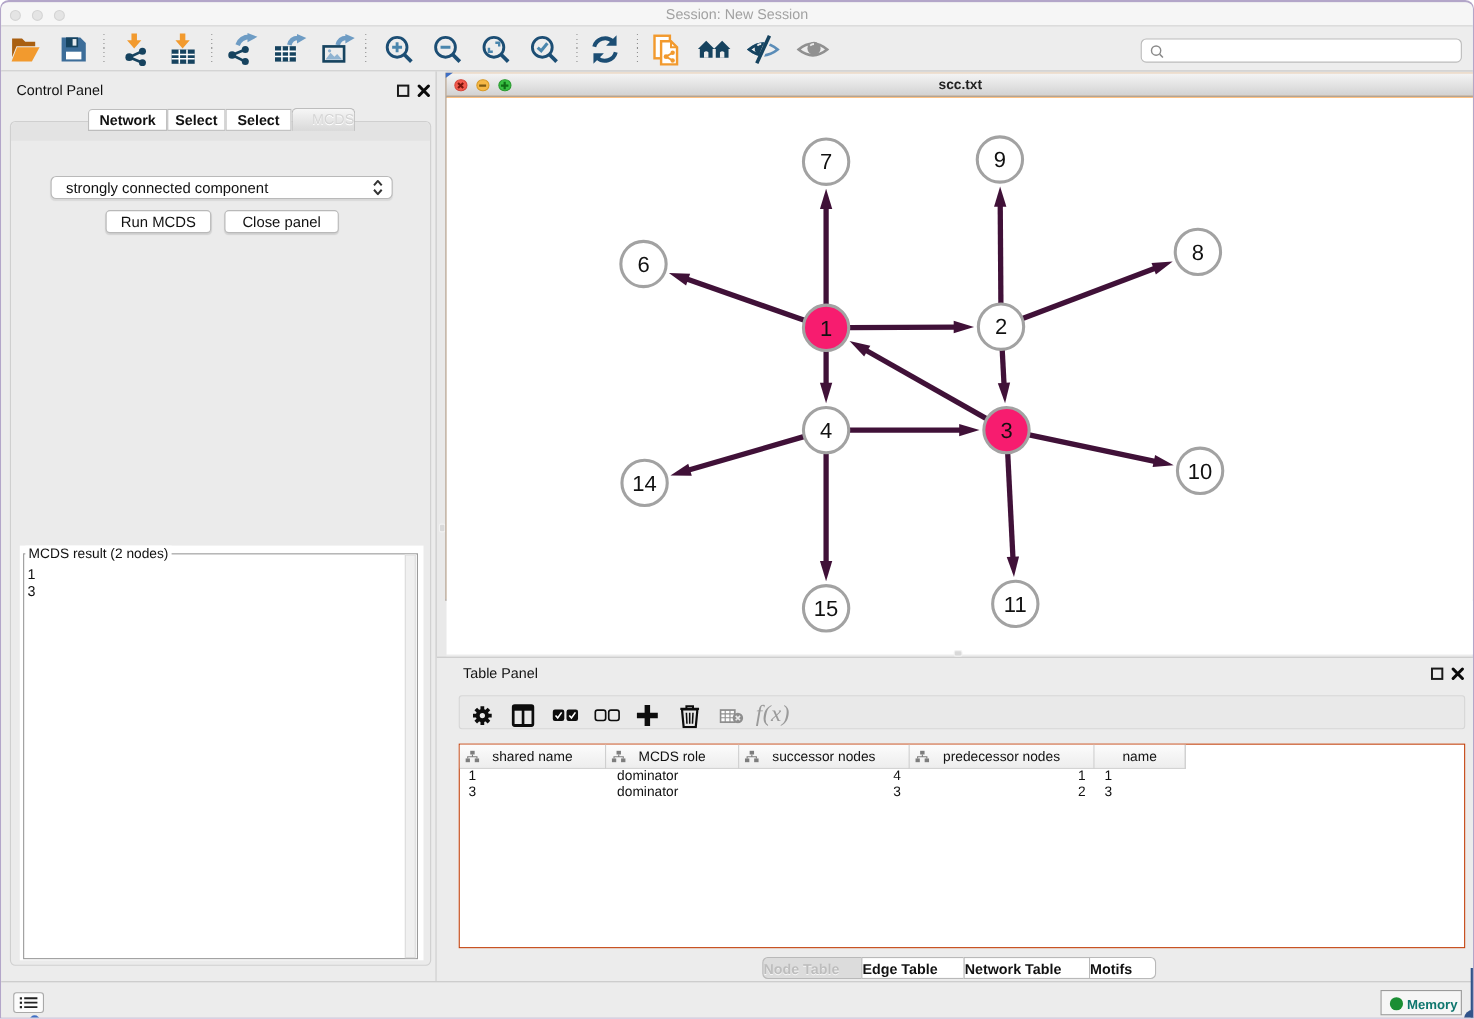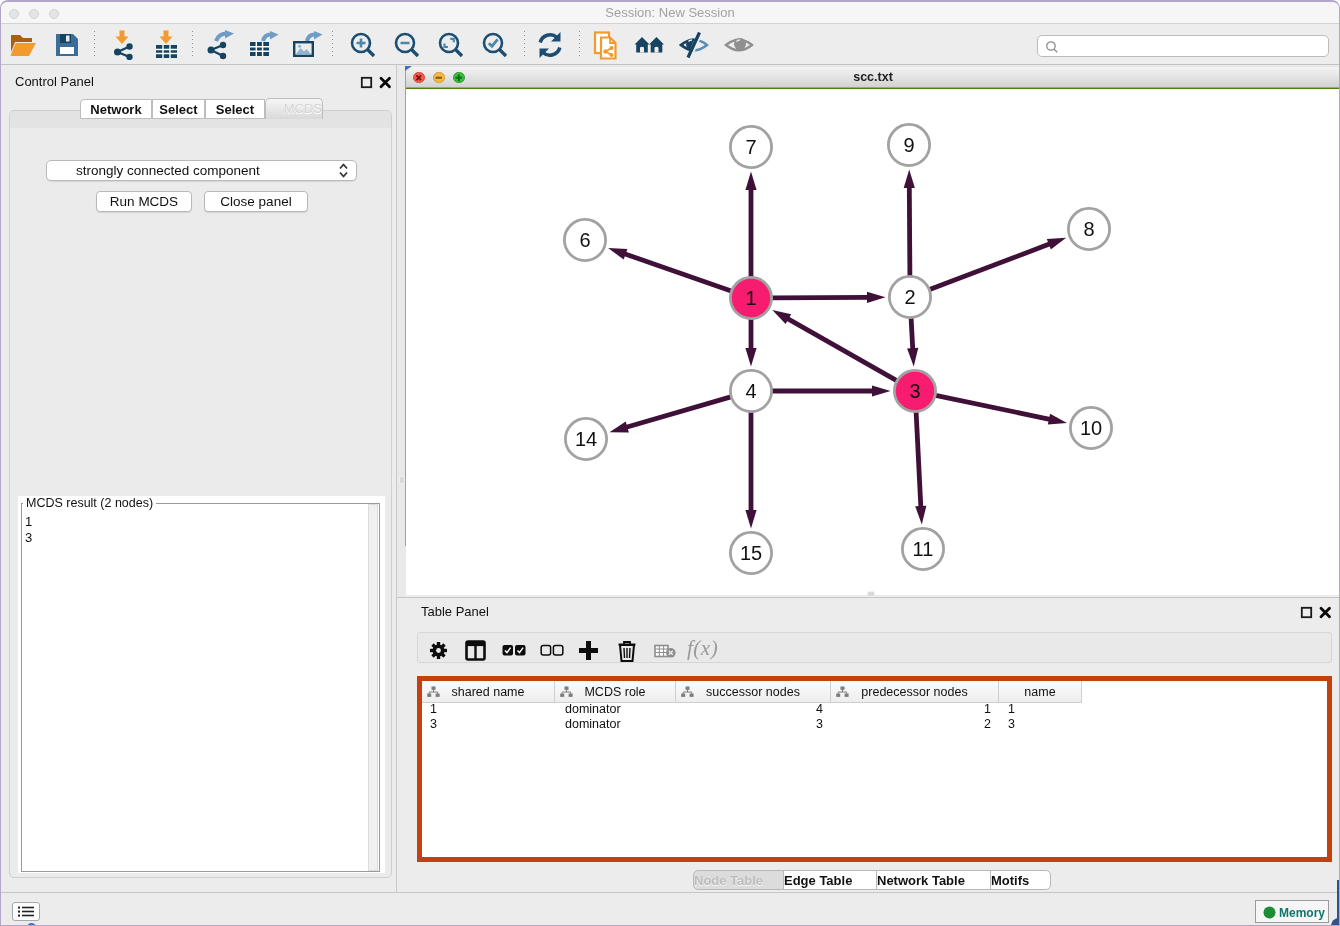--- a/index.html
+++ b/index.html
@@ -15,39 +15,39 @@
 .ticon{position:absolute;top:5px}
 #search{position:absolute;left:1036px;top:10px;width:292px;height:22px;background:#fff;border:1px solid #bbb;border-radius:5px}
 
 #cpanel{position:absolute;left:0;top:63px;width:395px;height:827px;background:#ececec}
 .ptitle{font-size:13px;color:#111}
 .tab{position:absolute;top:34px;z-index:3;height:20px;background:#fff;border:1px solid #bdbdbd;font-size:13px;font-weight:bold;color:#111;text-align:center;line-height:19px}
 #tabMCDS{position:absolute;top:33px;z-index:3;height:21px;border:1px solid #bdbdbd;border-bottom:none;border-radius:5px 5px 0 0;background:linear-gradient(#f6f6f6,#d9d9d9);color:#d4d4d4;text-shadow:0 1px 0 #fff;font-size:13px;font-weight:normal;text-align:right;line-height:20px}
 #cpbox{position:absolute;left:8px;top:45px;width:383px;height:768px;border:1px solid #cfcfcf;border-radius:5px;background:#ebebeb}
 #cpband{position:absolute;left:0;top:0;width:100%;height:17px;background:#e3e3e3;border-radius:5px 5px 0 0}
 #optlabel{position:absolute;left:0;top:26px;width:100%;text-align:center;font-size:13.5px;color:#111}
-#combo{position:absolute;left:36px;top:49px;width:311px;height:21px;background:#fff;border:1px solid #b9b9b9;border-radius:5px;font-size:13.5px;color:#111;line-height:20px;padding-left:29px;box-shadow:0 1px 1px rgba(0,0,0,.08)}
+#combo{position:absolute;left:36px;top:49px;width:311px;height:21px;background:#fff;border:1px solid #b9b9b9;border-radius:5px;font-size:13.5px;color:#111;line-height:20px;padding-left:13px;box-shadow:0 1px 1px rgba(0,0,0,.08)}
 .btn{position:absolute;top:80px;height:21px;background:#fff;border:1px solid #b9b9b9;border-radius:4px;font-size:13.5px;color:#111;text-align:center;line-height:20px;box-shadow:0 1px 1px rgba(0,0,0,.10)}
 #fieldset{position:absolute;left:8px;top:385px;width:367px;height:377px;background:#fff}
 #fsborder{position:absolute;left:3px;top:7px;width:359px;height:369px;border:1px solid #9a9a9a}
 #fslegend{position:absolute;left:5px;top:0px;background:#fff;font-size:12.5px;color:#111;padding:0 3px}
 #fstext{position:absolute;left:7px;top:18px;font-size:13px;color:#111;line-height:16px}
 #fsscroll{position:absolute;left:350px;top:8px;width:10px;height:367px;background:#f0f0f0;border:1px solid #dcdcdc}
 
 #vsplit{position:absolute;left:395px;top:63px;width:10px;height:827px;background:#e9e9e9;border-left:1px solid #c9c9c9}
 
-#netwin{position:absolute;left:404px;top:64px;width:936px;height:480px;background:#4d7c0f;border:1px solid #98a1ab;border-top:1px solid #e4e6e8}
+#netwin{position:absolute;left:404px;top:64px;width:936px;height:480px;background:#fdba74;border:1px solid #98a1ab;border-top:1px solid #e4e6e8}
 #nettitle{position:absolute;left:0;top:0;width:100%;height:21px;background:linear-gradient(#f4f4f4,#d2d2d2);border-bottom:1px solid #9f9f9f}
 #netname{position:absolute;left:0;right:0;top:3px;text-align:center;font-size:12.5px;font-weight:bold;color:#222}
 .mac{position:absolute;top:4.5px;width:11.5px;height:11.5px;border-radius:50%}
 #netview{position:absolute;left:0;top:22px;width:934px;height:506px;background:#fff;overflow:hidden}
 
 #tpanel{position:absolute;left:396px;top:595px;width:944px;height:295px;background:#ececec;border-top:1px solid #c6c6c6}
 #tptoolbar{position:absolute;left:20px;top:34px;width:915px;height:31px;background:#e9e9e9;border:1px solid #d6d6d6;border-radius:3px}
-#ttable{position:absolute;left:20px;top:78px;width:915px;height:186px;background:#fff;border:5px solid #c2410c}
+#ttable{position:absolute;left:20px;top:78px;width:915px;height:186px;background:#fff;border:1px solid #c2410c}
 #thead{position:absolute;left:0;top:0;width:660px;height:22px;background:linear-gradient(#fcfcfc,#ededed);border-bottom:1px solid #cfcfcf;border-right:1px solid #cfcfcf}
 .th{position:absolute;top:0;height:22px;border-right:1px solid #cfcfcf;font-size:12.5px;color:#111;text-align:center;line-height:22px}
 .td{position:absolute;font-size:12.5px;color:#111;height:16px;line-height:16px}
 .btab{position:absolute;top:272px;height:20px;background:#fff;border:1px solid #b9b9b9;border-radius:4px;font-size:13px;font-weight:bold;color:#111;text-align:left;line-height:19px}
 
 #statusbar{position:absolute;left:0;top:890px;width:1338px;height:34px;background:#ececec;border-top:1px solid #c6c6c6}
 #listbtn{position:absolute;left:11px;top:9px;width:28px;height:19px;background:#fcfcfc;border:1px solid #a8a8a8;border-radius:3px}
 #membtn{position:absolute;left:1254px;top:7px;width:74px;height:23px;background:#f6f6f6;border:1px solid #9b9b9b;font-size:12px;font-weight:bold;color:#0f766e}
 </style></head>
 <body>

